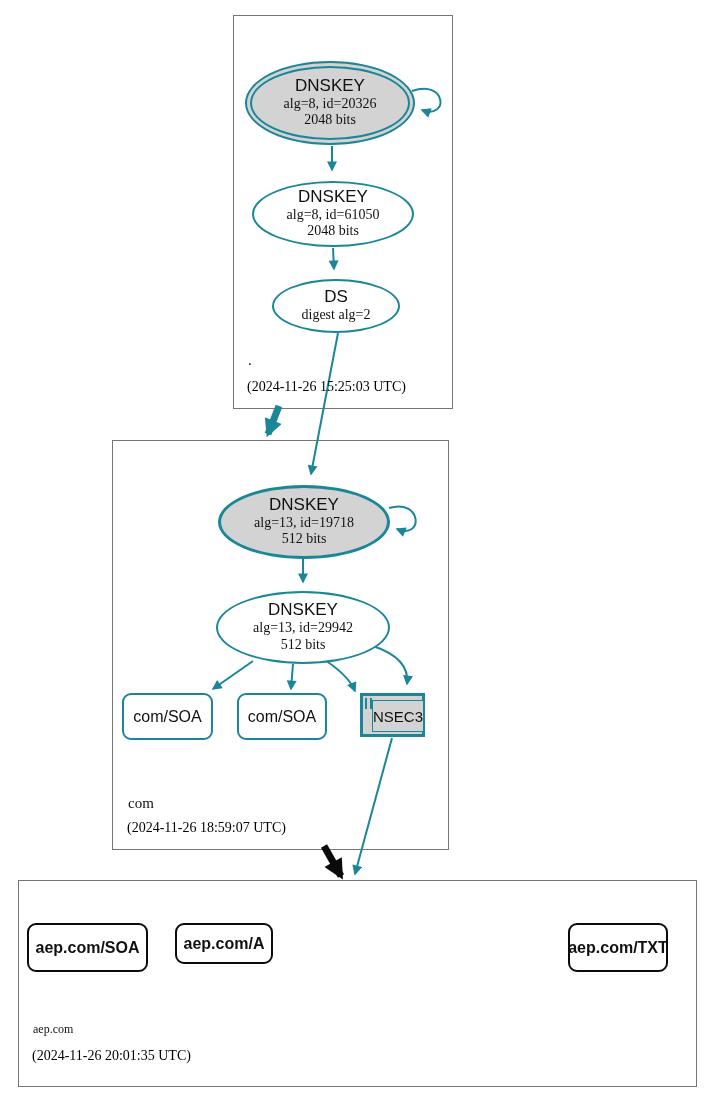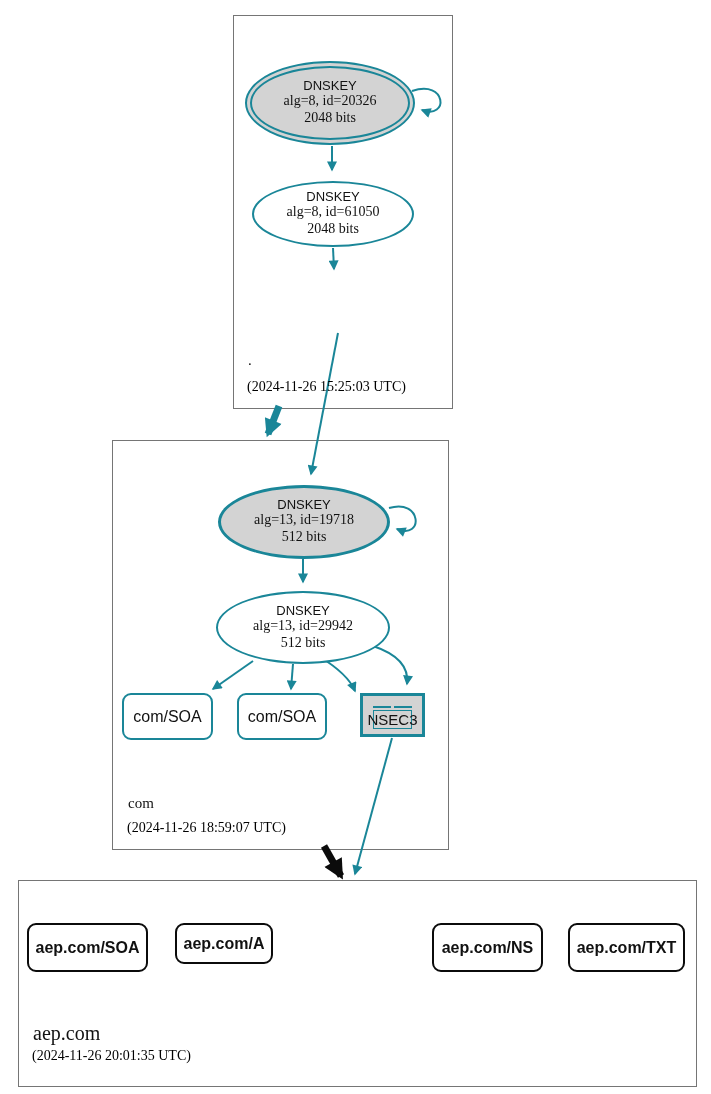--- a/index.html
+++ b/index.html
@@ -9,29 +9,29 @@
   #stage{position:relative;width:711px;height:1094px;background:#fff;overflow:hidden;
          font-family:"Liberation Sans","DejaVu Sans",sans-serif;}
   .zonebox{position:absolute;border:1px solid var(--box-border);background:#fff;}
   .ellipse{position:absolute;border:2px solid var(--teal);border-radius:50%;background:#fff;
            display:flex;flex-direction:column;align-items:center;justify-content:center;
            text-align:center;box-sizing:border-box;}
   .ellipse.gray{background:var(--node-fill);}
   .ellipse.bold{border-width:3px;}
   .ellipse.double::after{content:"";position:absolute;inset:3px;border:2px solid var(--teal);
            border-radius:50%;pointer-events:none;}
-  .ntitle{font-size:13px;line-height:1.1;color:#111;}
+  .ntitle{font-size:17px;line-height:1.1;color:#111;}
   .ndetail{font-size:14px;line-height:1.2;color:#111;
            font-family:"Liberation Serif","DejaVu Serif",serif;}
   .rrset{position:absolute;border:2px solid var(--teal);border-radius:9px;background:#fff;
          display:flex;align-items:center;justify-content:center;font-size:16px;color:#111;
          box-sizing:border-box;}
   .rrset.blackb{border-color:var(--black);font-weight:bold;}
   .nsec3{position:absolute;border:3px solid var(--teal);background:var(--node-fill);
-         box-sizing:border-box;padding:10px;display:flex;flex-direction:column;}
+         box-sizing:border-box;padding:2px;display:flex;flex-direction:row;}
   .nsec3-cells{display:flex;gap:3px;height:11px;}
   .nsec3-cells .cell{flex:1;border:1.6px solid var(--teal);background:#cdcdcd;box-sizing:border-box;}
   .nsec3-label{flex:1;border:1.6px solid var(--teal);margin-top:2px;background:var(--node-fill);
          display:flex;align-items:center;justify-content:center;font-size:15px;color:#111;
          box-sizing:border-box;}
   .zlabel{position:absolute;font-family:"Liberation Serif","DejaVu Serif",serif;
           font-size:15px;color:#111;}
   .zts{position:absolute;font-family:"Liberation Serif","DejaVu Serif",serif;
           font-size:14px;color:#000000;}
   #edges{position:absolute;left:0;top:0;pointer-events:none;}
@@ -80,20 +80,24 @@
   <div class="ellipse gray double" style="left:245px;top:61px;width:170px;height:84px;">
     <span class="ntitle">DNSKEY</span>
     <span class="ndetail">alg=8, id=20326</span>
     <span class="ndetail">2048 bits</span>
   </div>
   <div class="ellipse" style="left:252px;top:181px;width:162px;height:66px;">
     <span class="ntitle">DNSKEY</span>
     <span class="ndetail">alg=8, id=61050</span>
     <span class="ndetail">2048 bits</span>
   </div>
+  <div class="ellipse" style="left:272px;top:279px;width:128px;height:54px;">
+    <span class="ntitle">DS</span>
+    <span class="ndetail">digest alg=2</span>
+  </div>
   <div class="zlabel" style="left:248px;top:352px;">.</div>
   <div class="zts" style="left:247px;top:379px;">(2024-11-26 15:25:03 UTC)</div>
 
   <div class="ellipse gray bold" style="left:218px;top:485px;width:172px;height:74px;">
     <span class="ntitle">DNSKEY</span>
     <span class="ndetail">alg=13, id=19718</span>
     <span class="ndetail">512 bits</span>
   </div>
   <div class="ellipse" style="left:216px;top:591px;width:174px;height:73px;">
     <span class="ntitle">DNSKEY</span>
@@ -115,22 +119,19 @@
   </div>
   <div class="zlabel" style="left:128px;top:795px;">com</div>
   <div class="zts" style="left:127px;top:820px;">(2024-11-26 18:59:07 UTC)</div>
 
   <div class="rrset blackb" style="left:27px;top:923px;width:121px;height:49px;">
     <span>aep.com/SOA</span>
   </div>
   <div class="rrset blackb" style="left:175px;top:923px;width:98px;height:41px;">
     <span>aep.com/A</span>
   </div>
-  <div class="rrset blackb" style="left:432px;top:923px;width:111px;height:49px;">
-    <span>aep.com/NS</span>
-  </div>
-  <div class="rrset blackb" style="left:568px;top:923px;width:117px;height:49px;">
+  <div class="rrset blackb" style="left:568px;top:923px;width:100px;height:49px;">
     <span>aep.com/TXT</span>
   </div>
-  <div class="zlabel" style="left:33px;top:1022px;font-size:20px;">aep.com</div>
+  <div class="zlabel" style="left:33px;top:1022px;font-size:12px;">aep.com</div>
   <div class="zts" style="left:32px;top:1048px;">(2024-11-26 20:01:35 UTC)</div>
 
 </div>
 
 </body></html>

